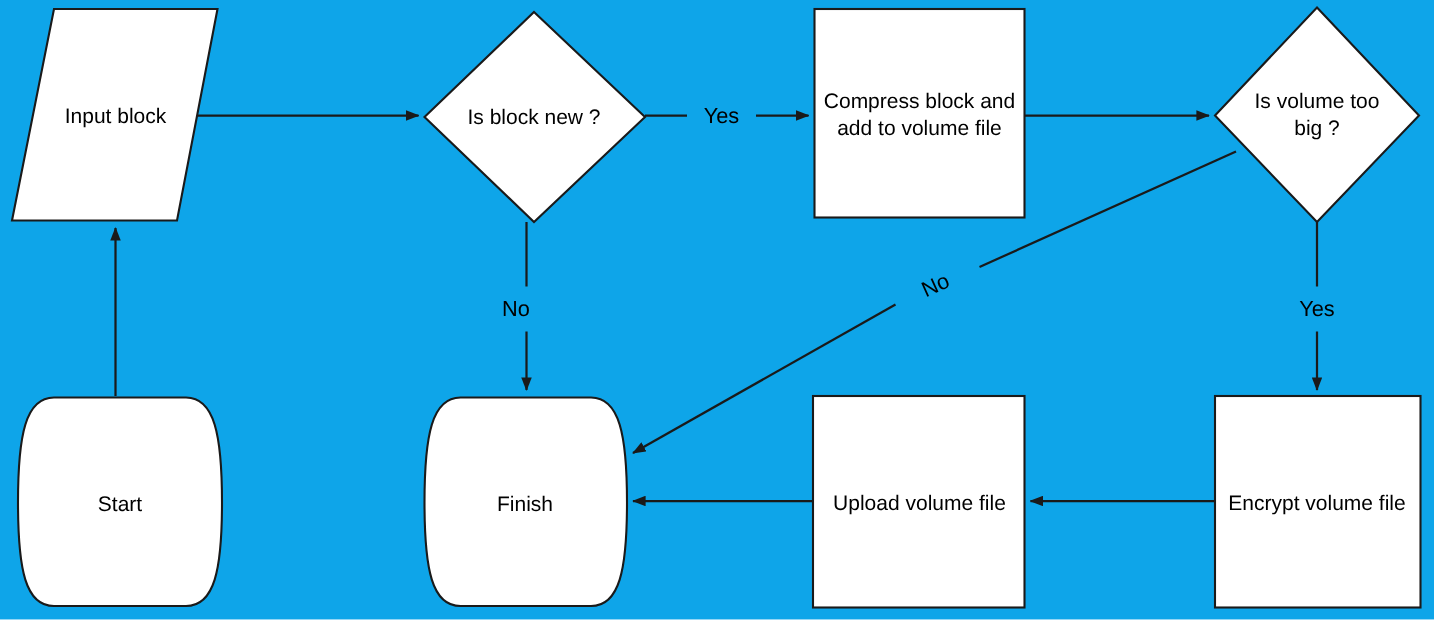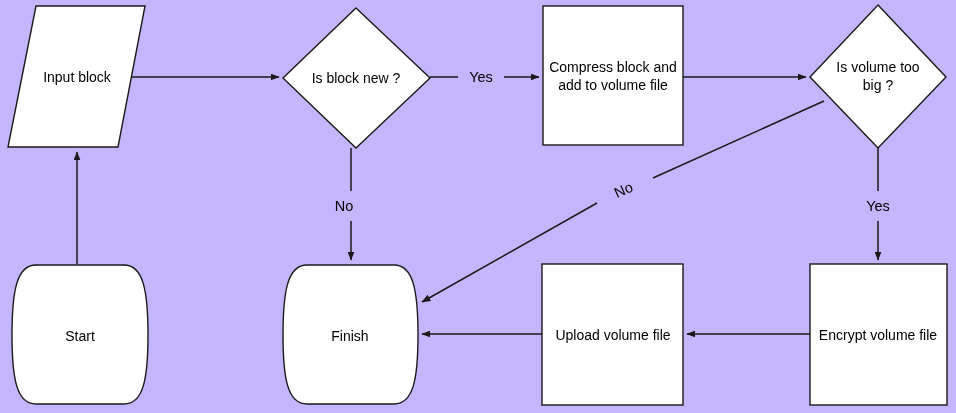--- a/index.html
+++ b/index.html
@@ -10,21 +10,21 @@
   body {
     width: 956px;
     height: 413px;
     overflow: hidden;
     font-family: "Liberation Sans", sans-serif;
   }
   #flowchart-root {
     position: relative;
     width: 956px;
     height: 413px;
-    background: #c4b5fd;
+    background: #0ea5e9;
   }
   svg#flow-svg {
     position: absolute;
     top: 0;
     left: 0;
     width: 956px;
     height: 413px;
     display: block;
   }
   .node-shape {

